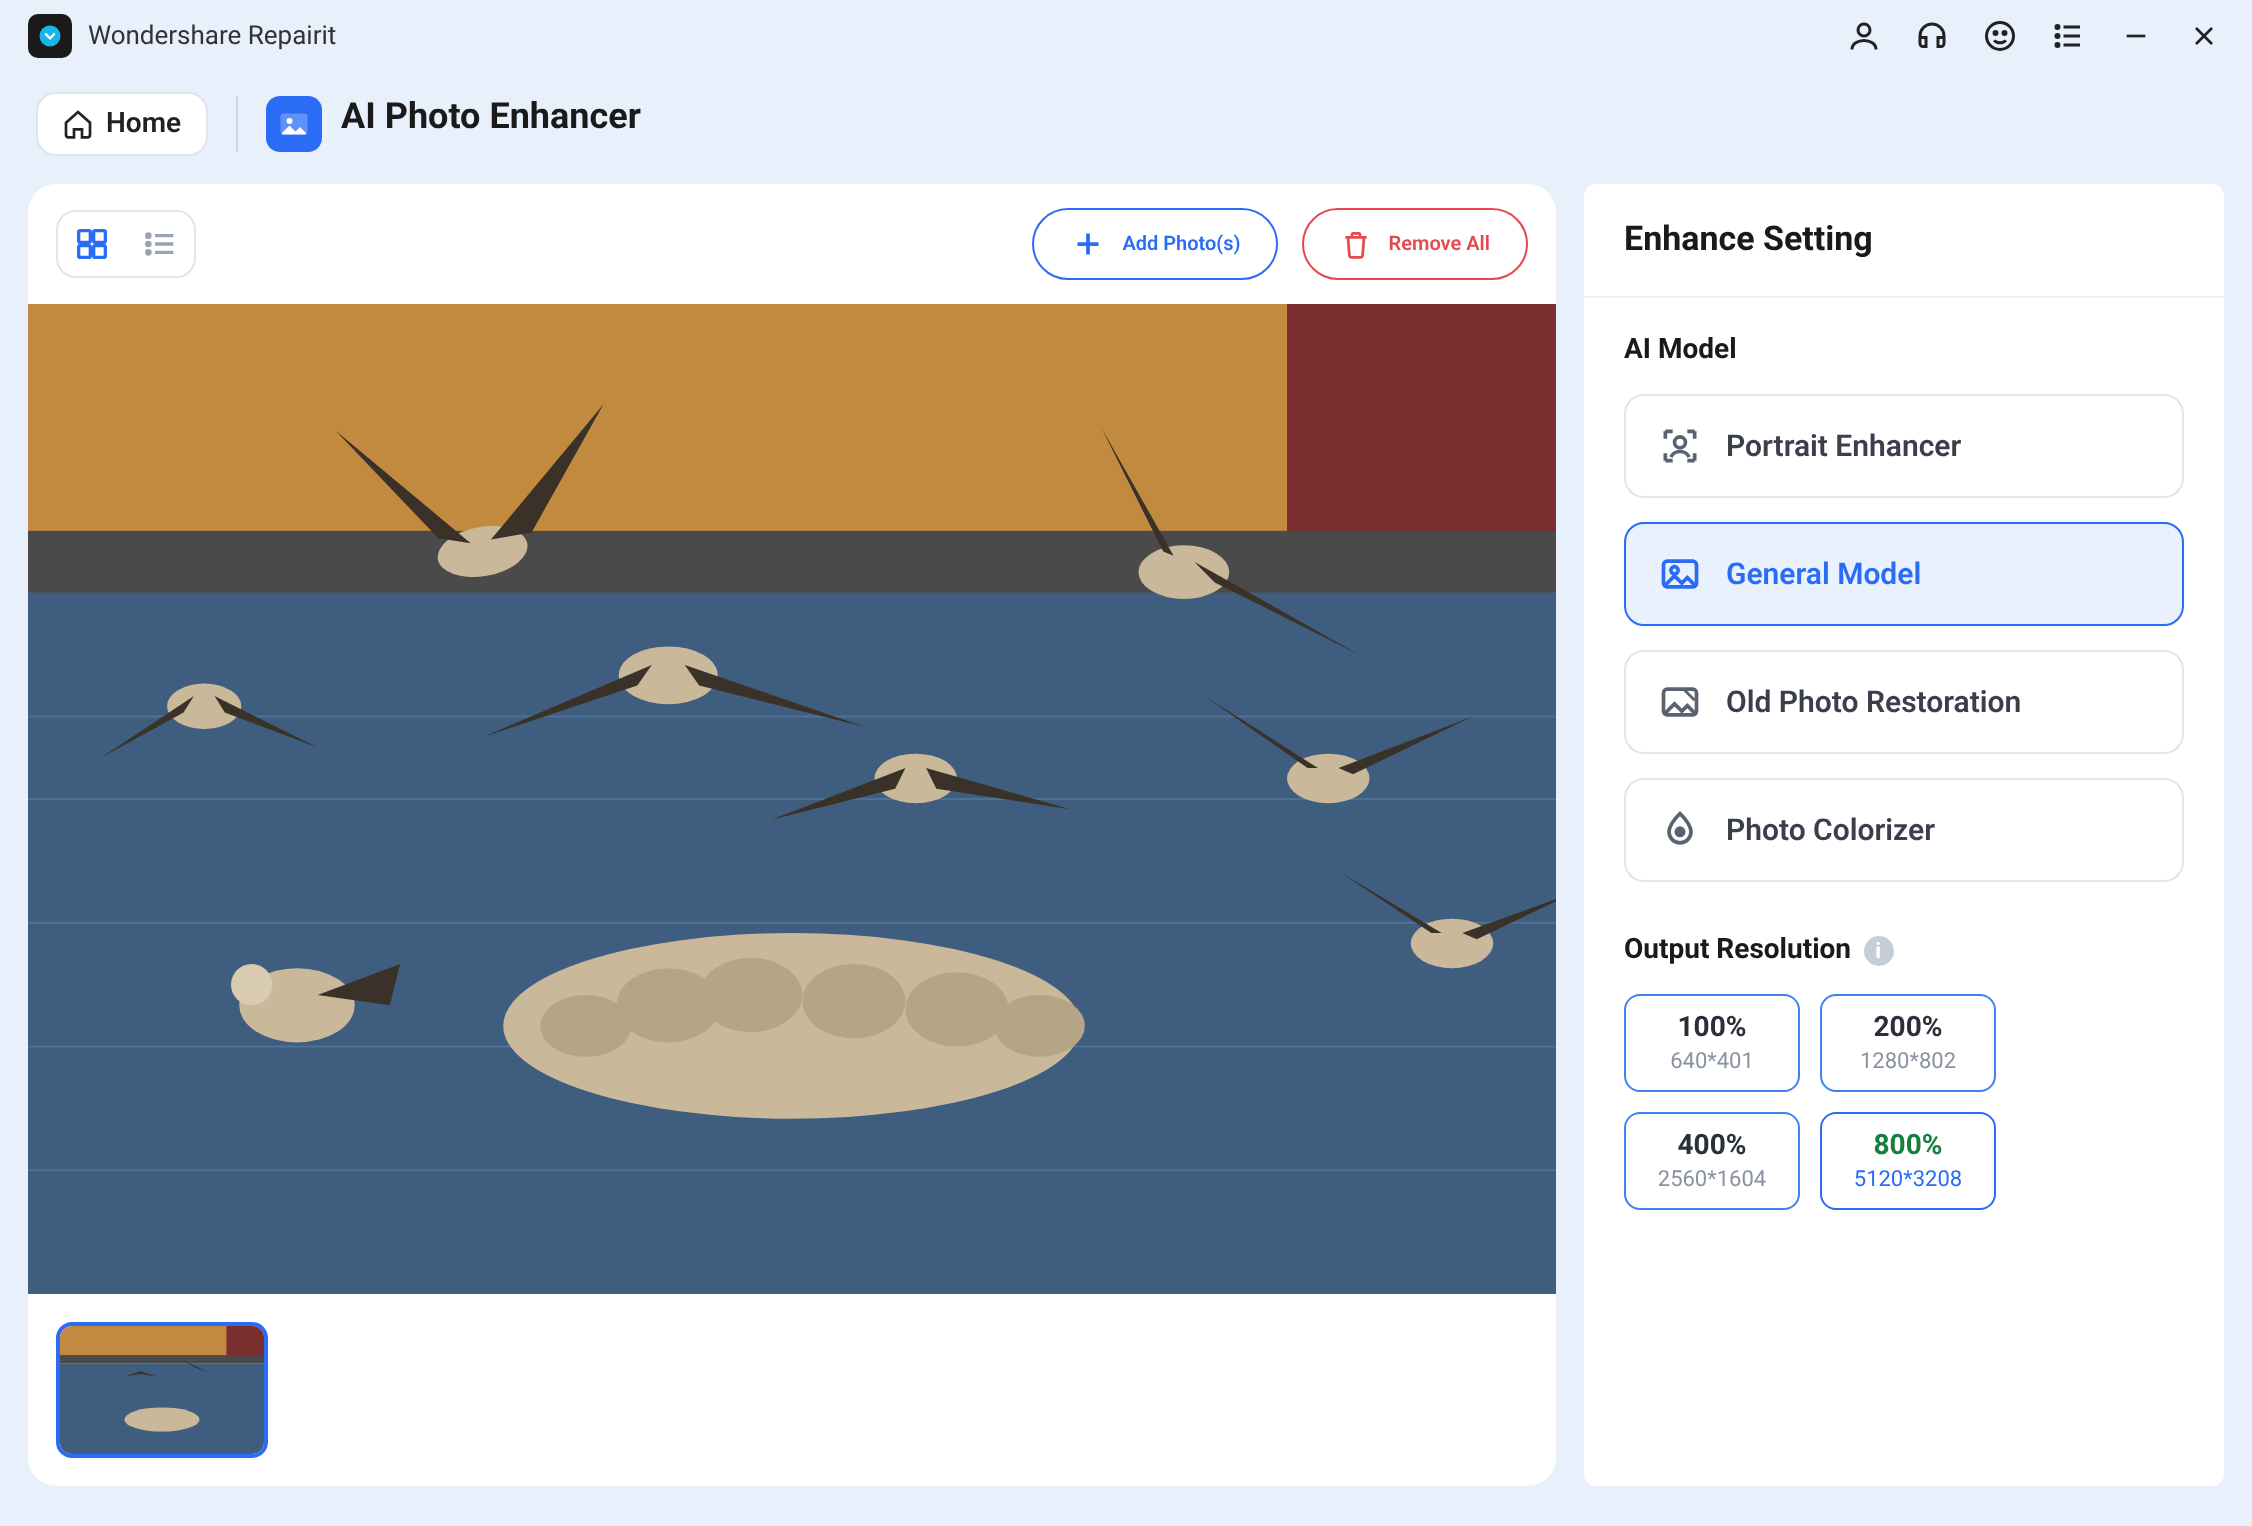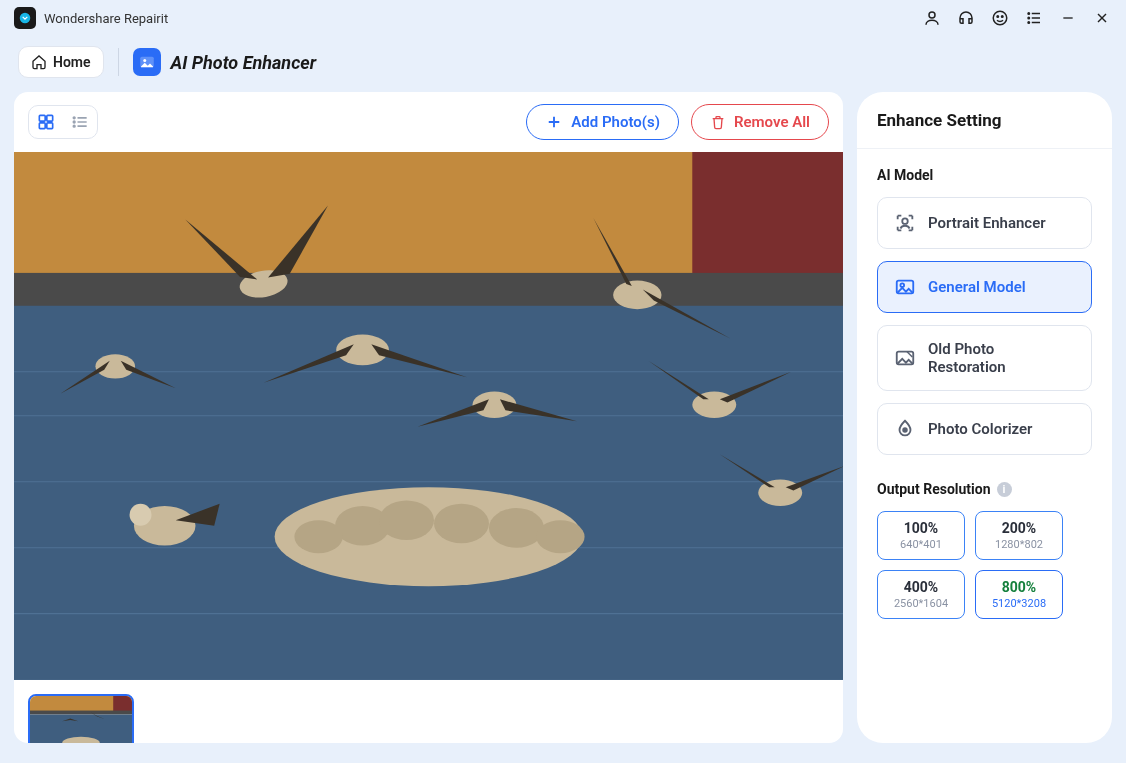--- a/index.html
+++ b/index.html
@@ -11,37 +11,37 @@
   .app-logo { width: 22px; height: 22px; border-radius: 5px; background: #1a1a1a; display:flex; align-items:center; justify-content:center; }
   .app-logo svg { width: 14px; height: 14px; }
   .app-title { font-size: 13px; color: #333; }
   .titlebar-right { display: flex; align-items: center; gap: 14px; }
   .titlebar-right .ticon { width: 20px; height: 20px; display:flex; align-items:center; justify-content:center; color:#222; cursor:pointer; }
 
   
   .modulebar { display:flex; align-items:center; gap:14px; padding: 10px 18px 14px 18px; }
   .home-btn { background:#fff; border:1px solid #e0e5ee; border-radius:10px; padding:7px 12px; display:flex; align-items:center; gap:6px; cursor:pointer; font-size:14px; font-weight:600; color:#222; }
   .divider-v { width:1px; height:28px; background:#cdd6e4; }
-  .module-title-wrap { display:flex; align-items:center; gap:10px;font-style:italic; }
+  .module-title-wrap { display:flex; gap:10px; }
   .module-icon { width:28px; height:28px; border-radius:7px; background:#2a6cf6; display:flex; align-items:center; justify-content:center; }
   .module-title { font-size:18px; font-weight:700; color:#1a1a1a; }
 
   
   .main { display:flex; gap:14px; padding: 0 14px 14px 14px; height: calc(100% - 36px - 62px); }
   .left-panel { flex:1; background:#fff; border-radius:14px; display:flex; flex-direction:column; overflow:hidden; }
-  .right-panel { width:255px; background:#fff; border-radius:26px; display:flex; flex-direction:column; overflow:hidden; }
+  .right-panel { width:320px; background:#fff; border-radius:6px; display:flex; flex-direction:column; overflow:hidden; }
 
   
   .left-toolbar { display:flex; align-items:center; justify-content:space-between; padding:12px 14px; }
   .view-toggle { display:flex; border:1px solid #e0e5ee; border-radius:10px; overflow:hidden; }
   .view-toggle .vbtn { width:34px; height:32px; display:flex; align-items:center; justify-content:center; cursor:pointer; }
   .view-toggle .vbtn.active { color:#2a6cf6; }
   .view-toggle .vbtn.inactive { color:#9aa3b2; }
   .left-toolbar-right { display:flex; gap:12px; }
-  .pill-btn { border-radius:22px; padding:8px 18px; display:flex; align-items:center; gap:8px; cursor:pointer; font-size:15px; font-weight:600; background:#fff; }
+  .pill-btn { border-radius:22px; padding:8px 18px; display:flex; align-items:center; gap:8px; cursor:pointer; font-size:10px; font-weight:600; background:#fff; }
   .pill-btn.add { border:1.5px solid #2a6cf6; color:#2a6cf6; }
   .pill-btn.remove { border:1.5px solid #e5484d; color:#e5484d; }
 
   
   .image-area { flex:1; padding:0 0 0 0; display:flex; flex-direction:column; }
   .main-image { flex:1; margin:0; background:#4a6a8a; position:relative; overflow:hidden; }
   .bird-img { width:100%; height:100%; }
   .thumbs { padding:14px; display:flex; gap:10px; }
   .thumb { width:106px; height:68px; border:2px solid #2a6cf6; border-radius:8px; overflow:hidden; cursor:pointer; }
   .thumb .bird-img { width:100%; height:100%; }

